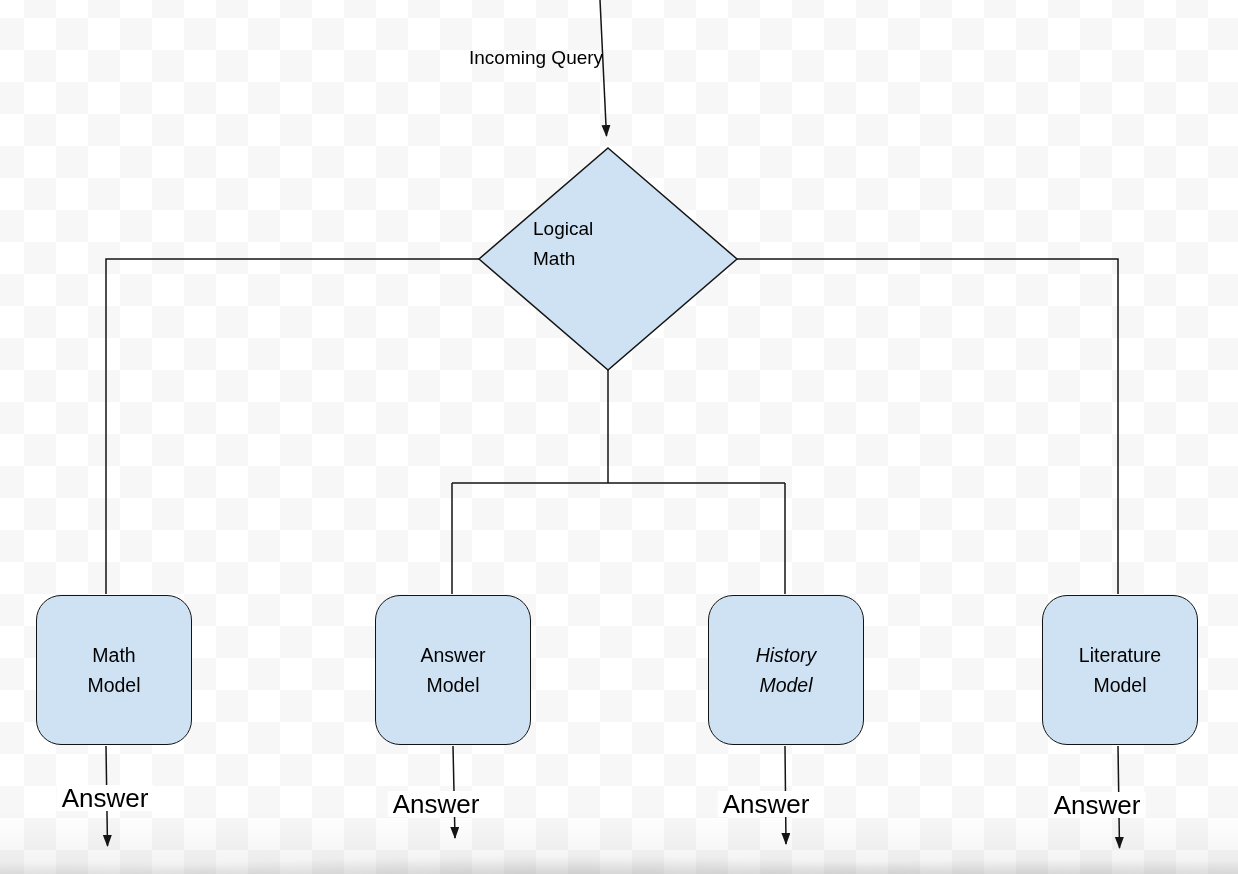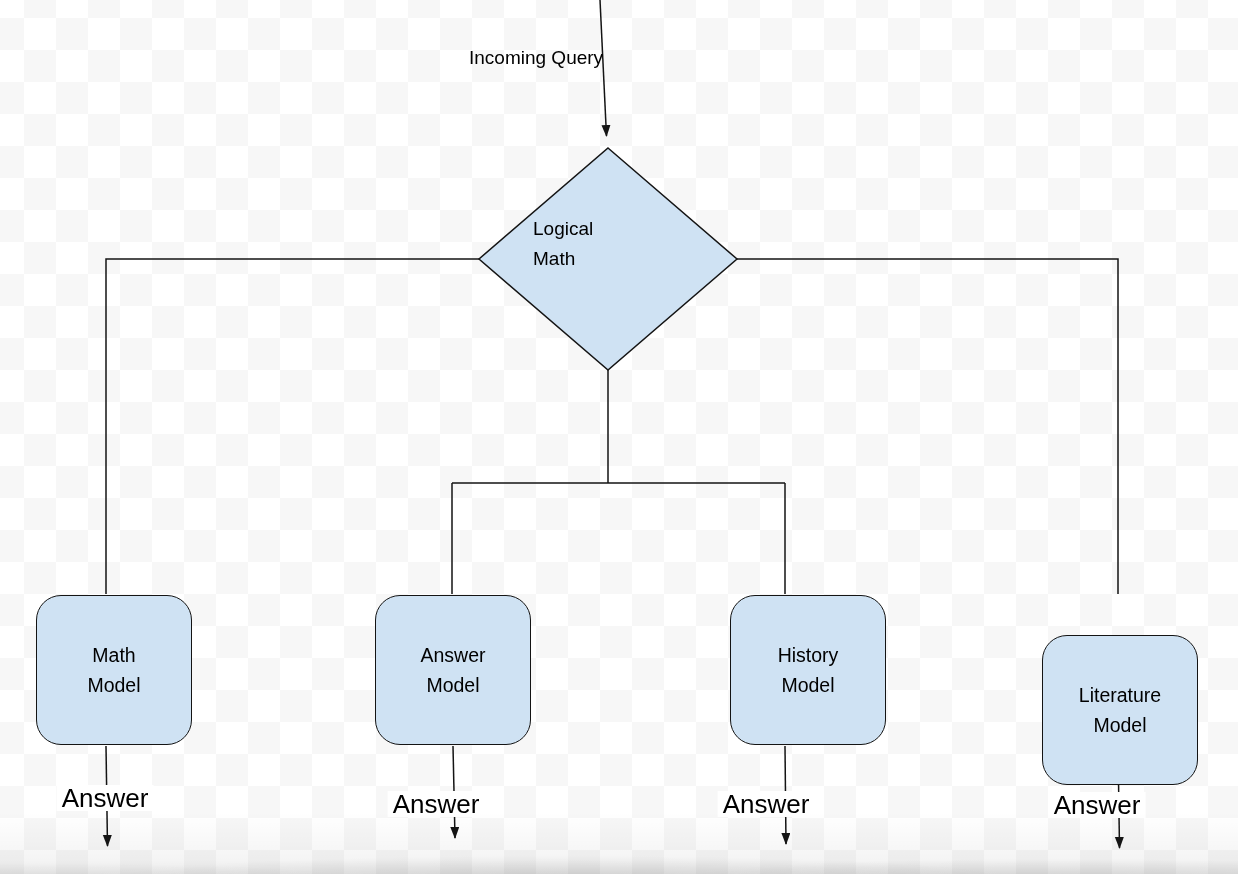--- a/index.html
+++ b/index.html
@@ -45,22 +45,22 @@
     display: flex;
     flex-direction: column;
     align-items: center;
     justify-content: center;
     font-size: 19.5px;
     line-height: 30px;
     text-align: center;
   }
   .node-math       { left: 36px;   top: 595px; }
   .node-science    { left: 375px;  top: 595px; }
-  .node-history    { left: 730px;  top: 595px; }
-  .node-literature { left: 1042px; top: 595px; margin-top: 40px; }
+  .node-history    { left: 708px;  top: 595px; font-style: italic; }
+  .node-literature { left: 1042px; top: 595px; }
   .answer-label {
     position: absolute;
     transform: translateX(-50%);
     background: #ffffff;
     padding: 0 5px;
     font-size: 26px;
     line-height: 26px;
     white-space: nowrap;
   }
   .answer-math       { left: 105px;  top: 785px; }

